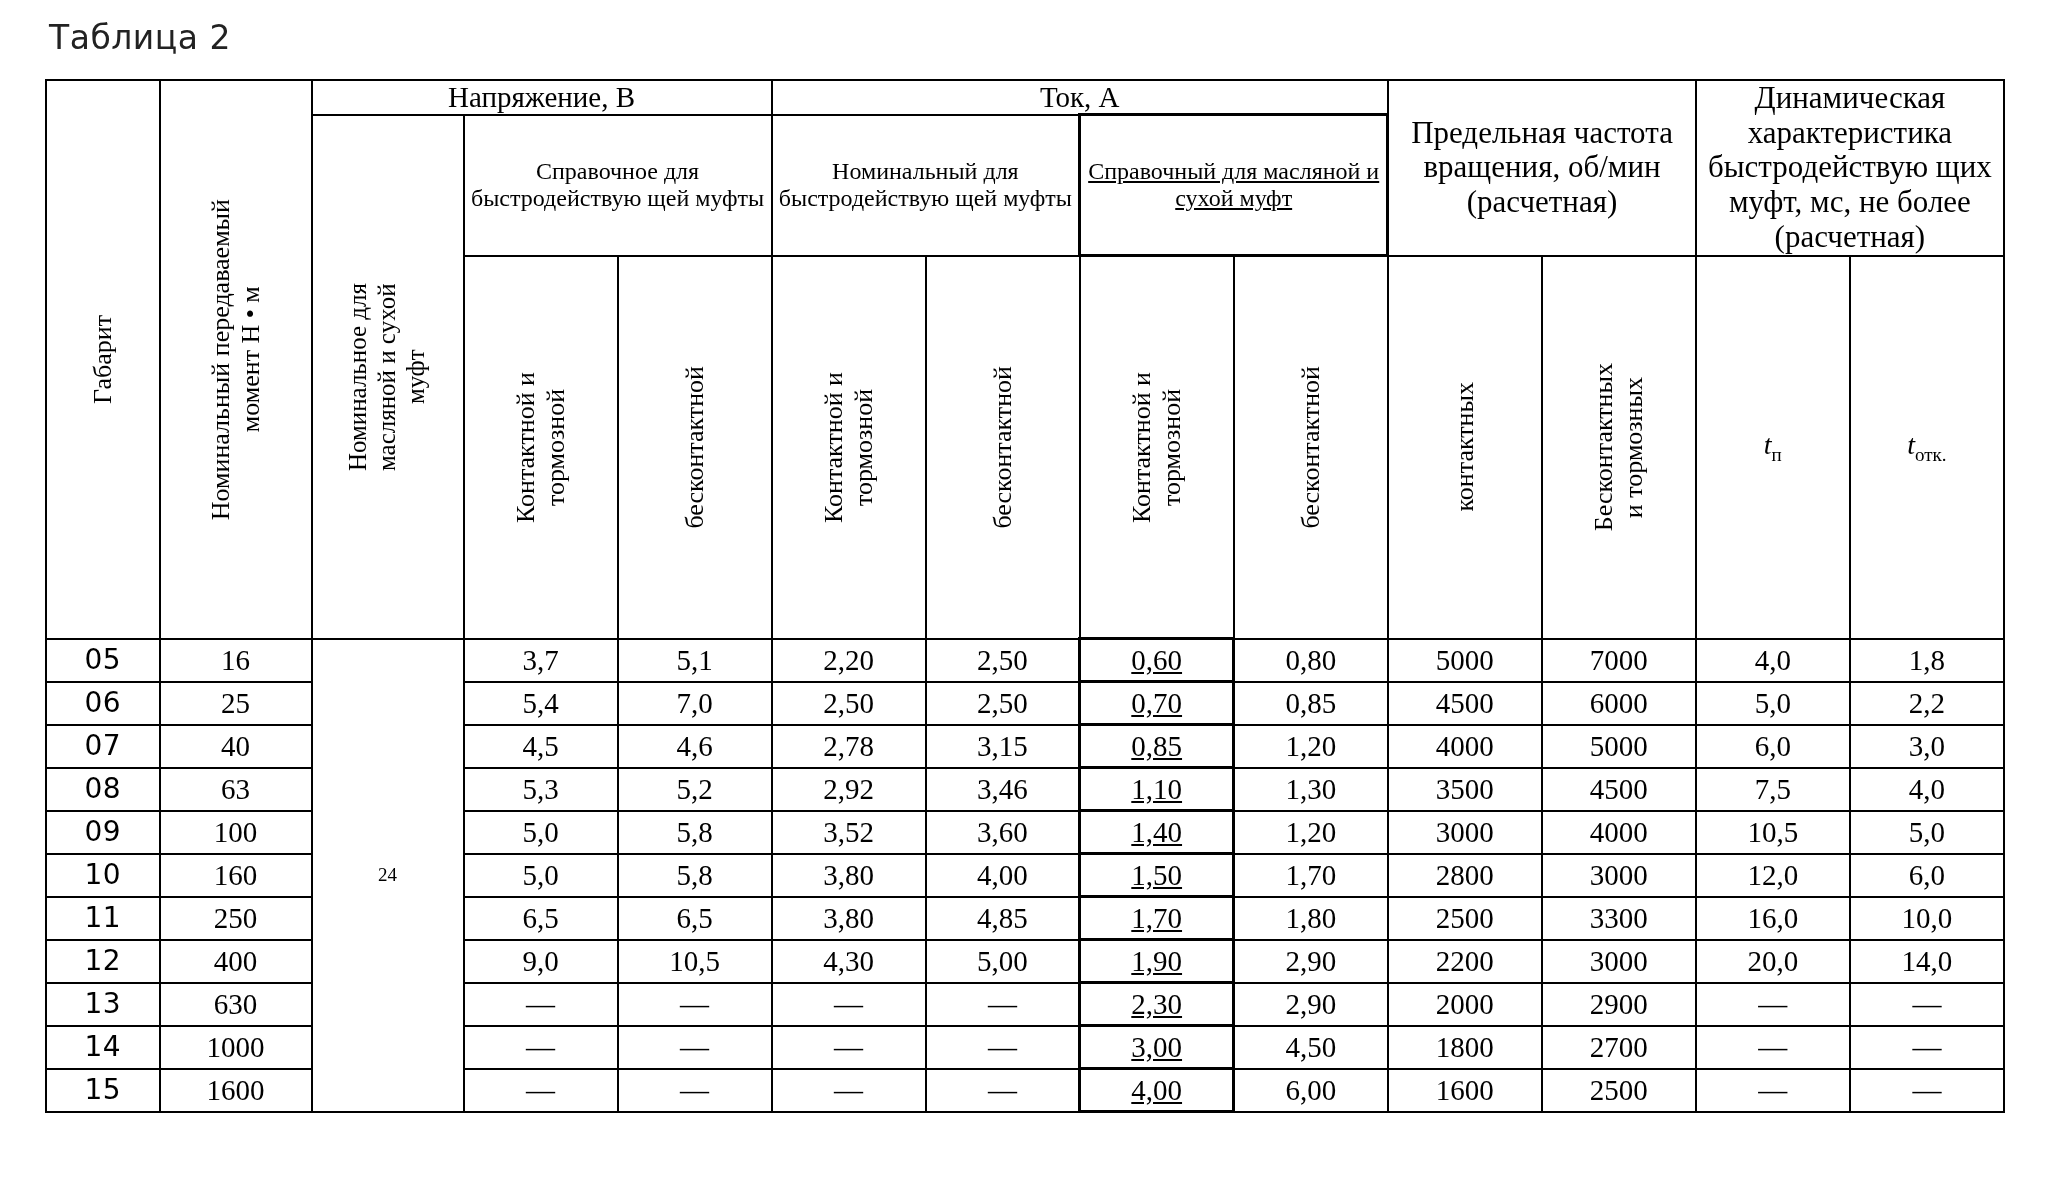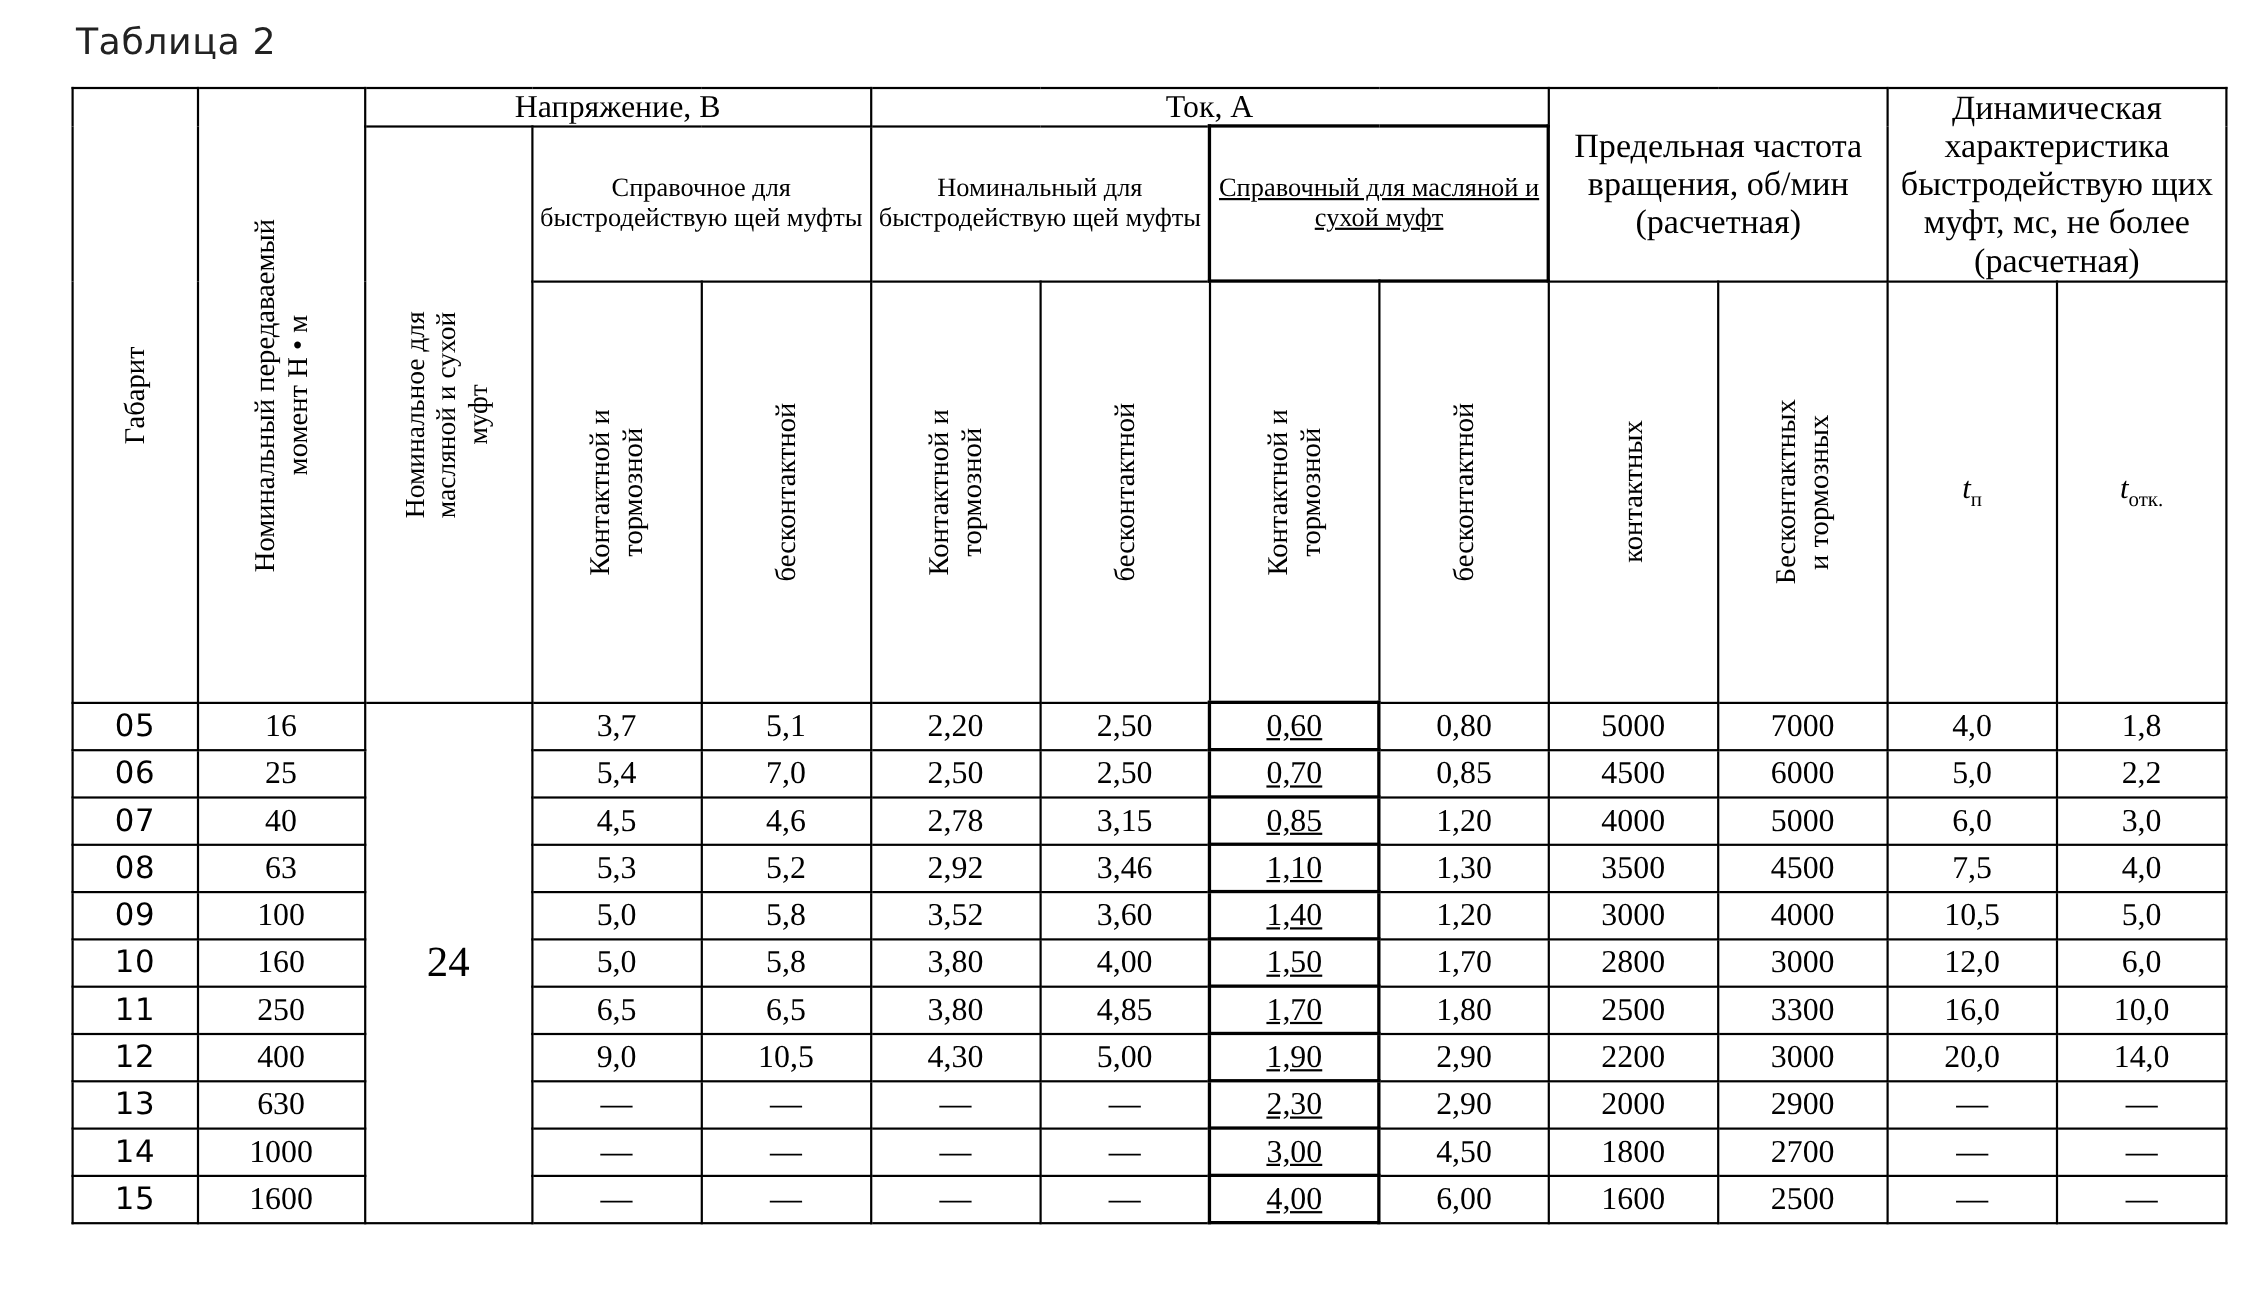--- a/index.html
+++ b/index.html
@@ -12,21 +12,21 @@
     height: 1190px;
     font-family: "Liberation Serif", serif;
     color: #000000;
     overflow: hidden;
   }
   .page {
     position: relative;
     width: 2048px;
     height: 1190px;
     box-sizing: border-box;
-    padding: 18px 40px 0 65px;
+    padding: 18px 40px 0 45px;
   }
   .table-caption {
     font-family: "DejaVu Sans", sans-serif;
     font-size: 33px;
     font-weight: 400;
     letter-spacing: 0.5px;
     margin: 0 0 22px 4px;
     color: #222;
   }
   table.spec {
@@ -98,21 +98,21 @@
     font-style: normal;
     font-size: 19px;
   }
   .bandrow td {
     border-top: 3px solid #000;
   }
   .dash {
     font-size: 29px;
   }
   .midvoltage {
-    font-size: 39px;
+    font-size: 19px;
   }
 </style>
 </head>
 <body>
 
 <div class="page">
 
   <div class="table-caption">Таблица 2</div>
 
   <table class="spec">

